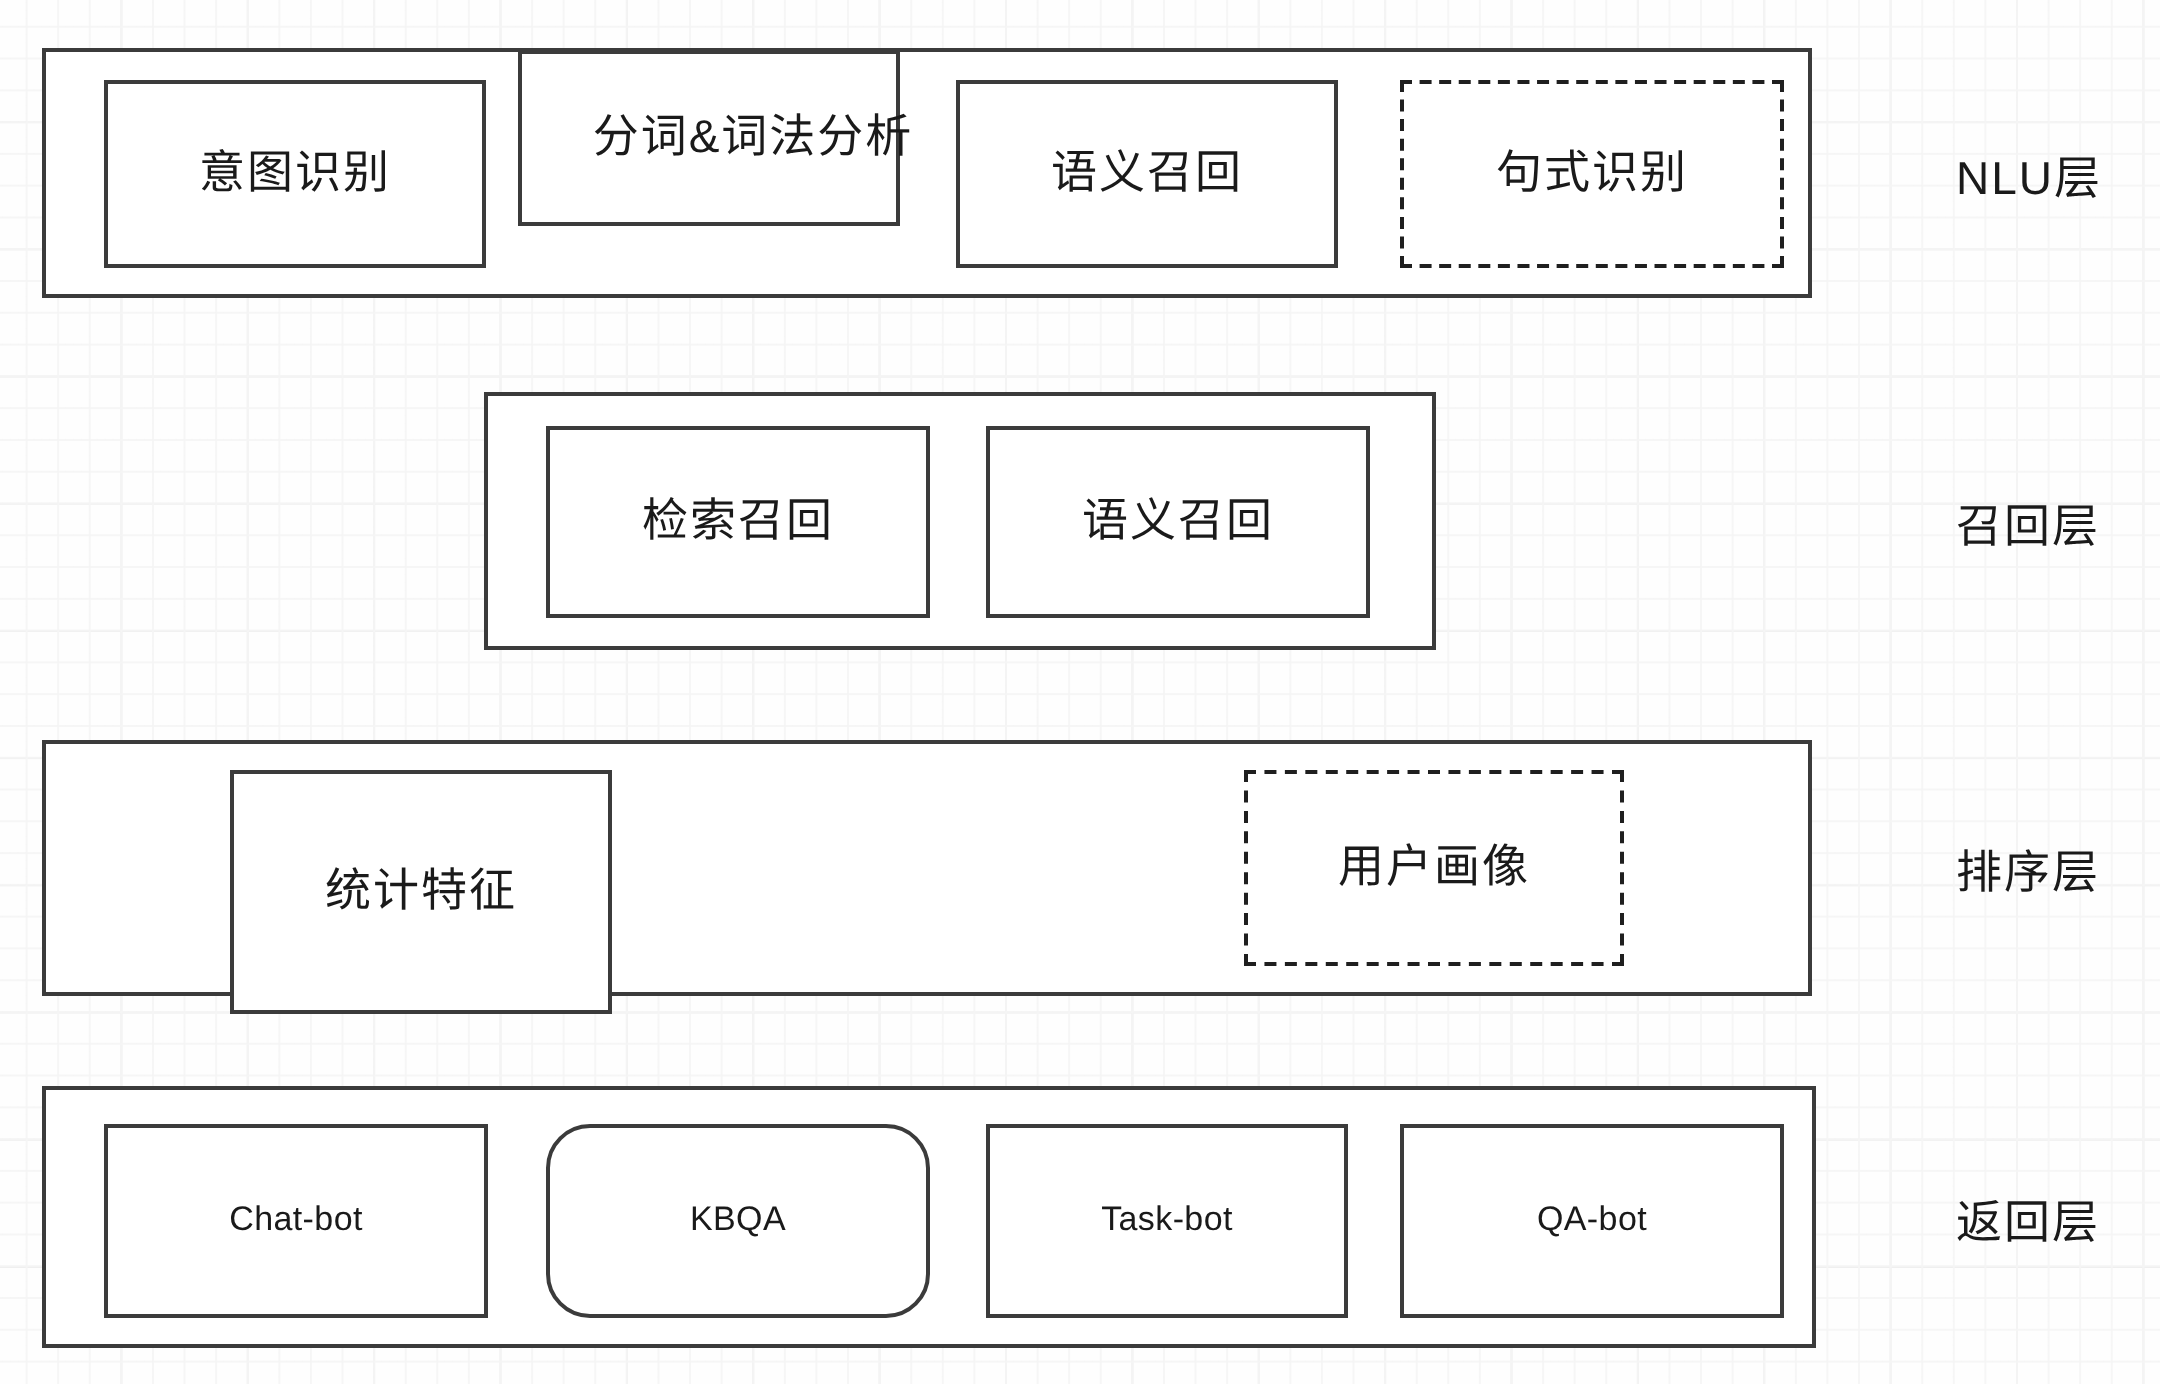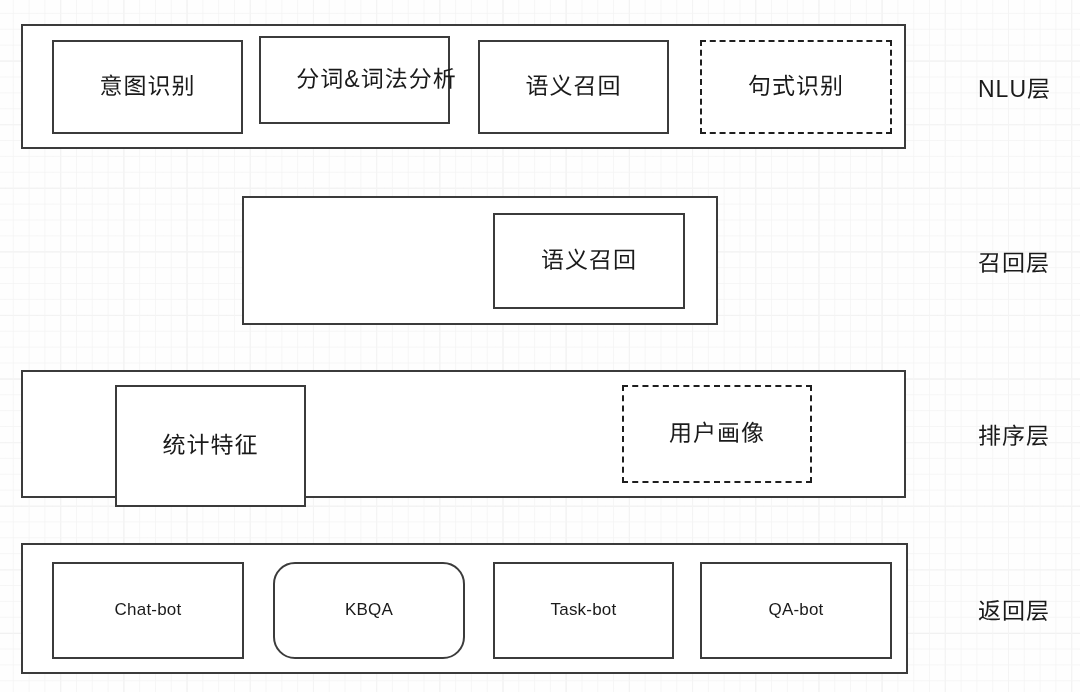--- a/index.html
+++ b/index.html
@@ -96,38 +96,41 @@
 <div id="diagram-canvas">
 
   <div id="grid-overlay"></div>
 
   <div class="layer-container" style="left:21px; top:24px; width:885px; height:125px;"></div>
 
   <div class="node-box" style="left:52px; top:40px; width:191px; height:94px;">
     <span class="node-label-cn">意图识别</span>
   </div>
 
-  <div class="node-box" style="left:259px; top:36px; width:191px; height:88px;padding-left:44px;">
+  <div class="node-box" style="left:259px; top:25px; width:191px; height:88px;padding-left:44px;">
     <span class="node-label-cn">分词&amp;词法分析</span>
   </div>
 
   <div class="node-box" style="left:478px; top:40px; width:191px; height:94px;">
     <span class="node-label-cn">语义召回</span>
   </div>
 
   <div class="node-box dashed" style="left:700px; top:40px; width:192px; height:94px;">
     <span class="node-label-cn">句式识别</span>
   </div>
 
   <div class="layer-name" style="left:978px; top:24px; width:120px; height:125px;">
     <span>NLU层</span>
   </div>
 
   <div class="layer-container" style="left:242px; top:196px; width:476px; height:129px;"></div>
 
+  <div class="node-box" style="left:273px; top:213px; width:192px; height:96px;">
+    <span class="node-label-cn">检索召回</span>
+  </div>
 
   <div class="node-box" style="left:493px; top:213px; width:192px; height:96px;">
     <span class="node-label-cn">语义召回</span>
   </div>
 
   <div class="layer-name" style="left:978px; top:196px; width:120px; height:129px;">
     <span>召回层</span>
   </div>
 
   <div class="layer-container" style="left:21px; top:370px; width:885px; height:128px;"></div>

